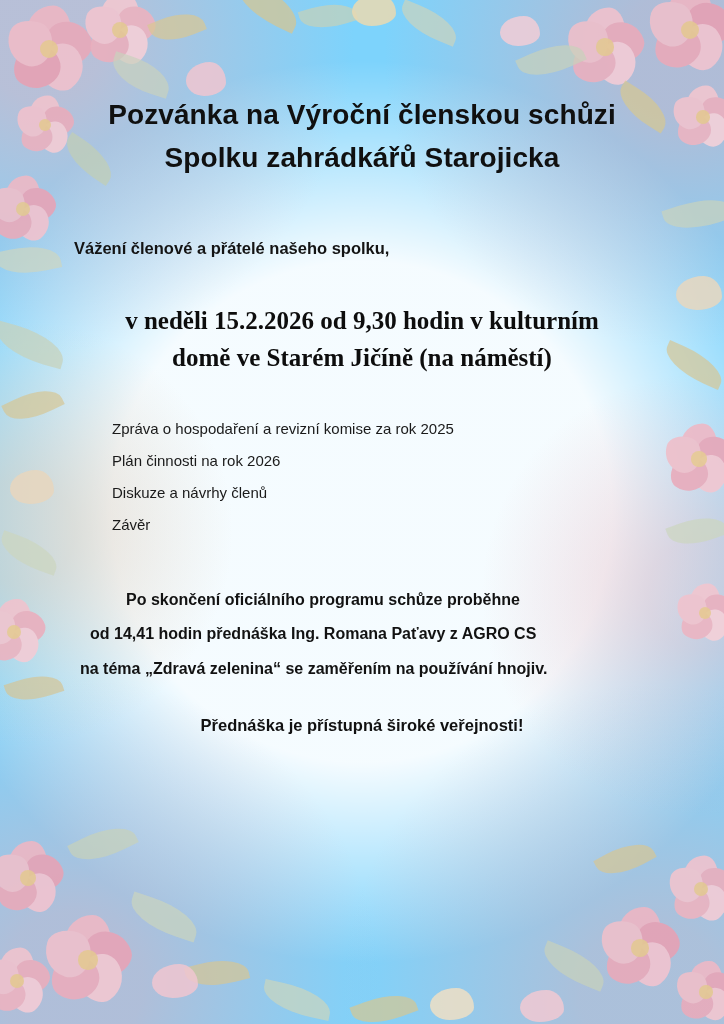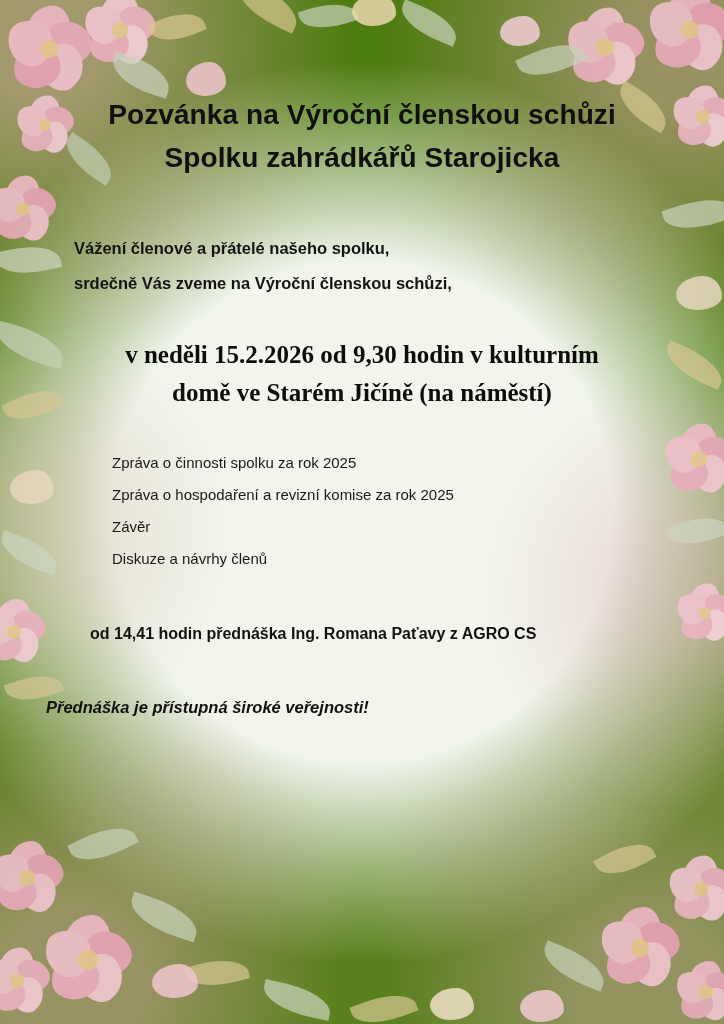--- a/index.html
+++ b/index.html
@@ -11,21 +11,21 @@
     height: 1024px;
     background: #ffffff;
     font-family: "Liberation Sans", sans-serif;
     overflow: hidden;
   }
 
   .poster {
     position: relative;
     width: 724px;
     height: 1024px;
-    background: #4d7c0f;
+    background: #7dd3fc;
     overflow: hidden;
   }
 
   
   .floral-layer {
     position: absolute;
     inset: 0;
     pointer-events: none;
     z-index: 0;
   }
@@ -158,26 +158,25 @@
     font-weight: bold;
     font-size: 16px;
     line-height: 2.15;
     color: #121212;
   }
   .lecture .indent-1 { padding-left: 46px; }
   .lecture .indent-2 { padding-left: 10px; }
   .lecture .indent-3 { padding-left: 0px; }
 
   .closing {
-    margin-top: 46px;
-    text-align: left;
+    margin-top: 30px;
+    text-align: center;
     font-weight: bold;
     font-size: 16.5px;
     color: #111111;
-    font-style: italic;
   }
 </style>
 </head>
 <body>
 
 <div class="poster">
 
   <div class="floral-layer">
     <div class="wash"></div>
 
@@ -353,37 +352,38 @@
 
   <div class="content">
 
     <div class="title-block">
       <div class="title-line">Pozvánka na Výroční členskou schůzi</div>
       <div class="title-line">Spolku zahrádkářů Starojicka</div>
     </div>
 
     <div class="intro">
       <div>Vážení členové a přátelé našeho spolku,</div>
-      <div>srdečně Vás zveme na Výroční členskou schůzi,</div>
     </div>
 
     <div class="when">
       <div>v neděli 15.2.2026 od 9,30 hodin v kulturním</div>
       <div>domě ve Starém Jičíně (na náměstí)</div>
     </div>
 
     <div class="program">
       <ul class="program-list">
-        <li>Zpráva o činnosti spolku za rok 2025</li>
         <li>Zpráva o hospodaření a revizní komise za rok 2025</li>
+        <li>Plán činnosti na rok 2026</li>
+        <li>Diskuze a návrhy členů</li>
         <li>Závěr</li>
-        <li>Diskuze a návrhy členů</li>
       </ul>
     </div>
 
     <div class="lecture">
+      <div class="indent-1">Po skončení oficiálního programu schůze proběhne</div>
       <div class="indent-2">od 14,41 hodin přednáška Ing.  Romana Paťavy z AGRO CS</div>
+      <div class="indent-3">na téma „Zdravá zelenina“ se zaměřením na používání hnojiv.</div>
     </div>
 
     <div class="closing">Přednáška je přístupná široké veřejnosti!</div>
 
   </div>
 </div>
 
 </body></html>

